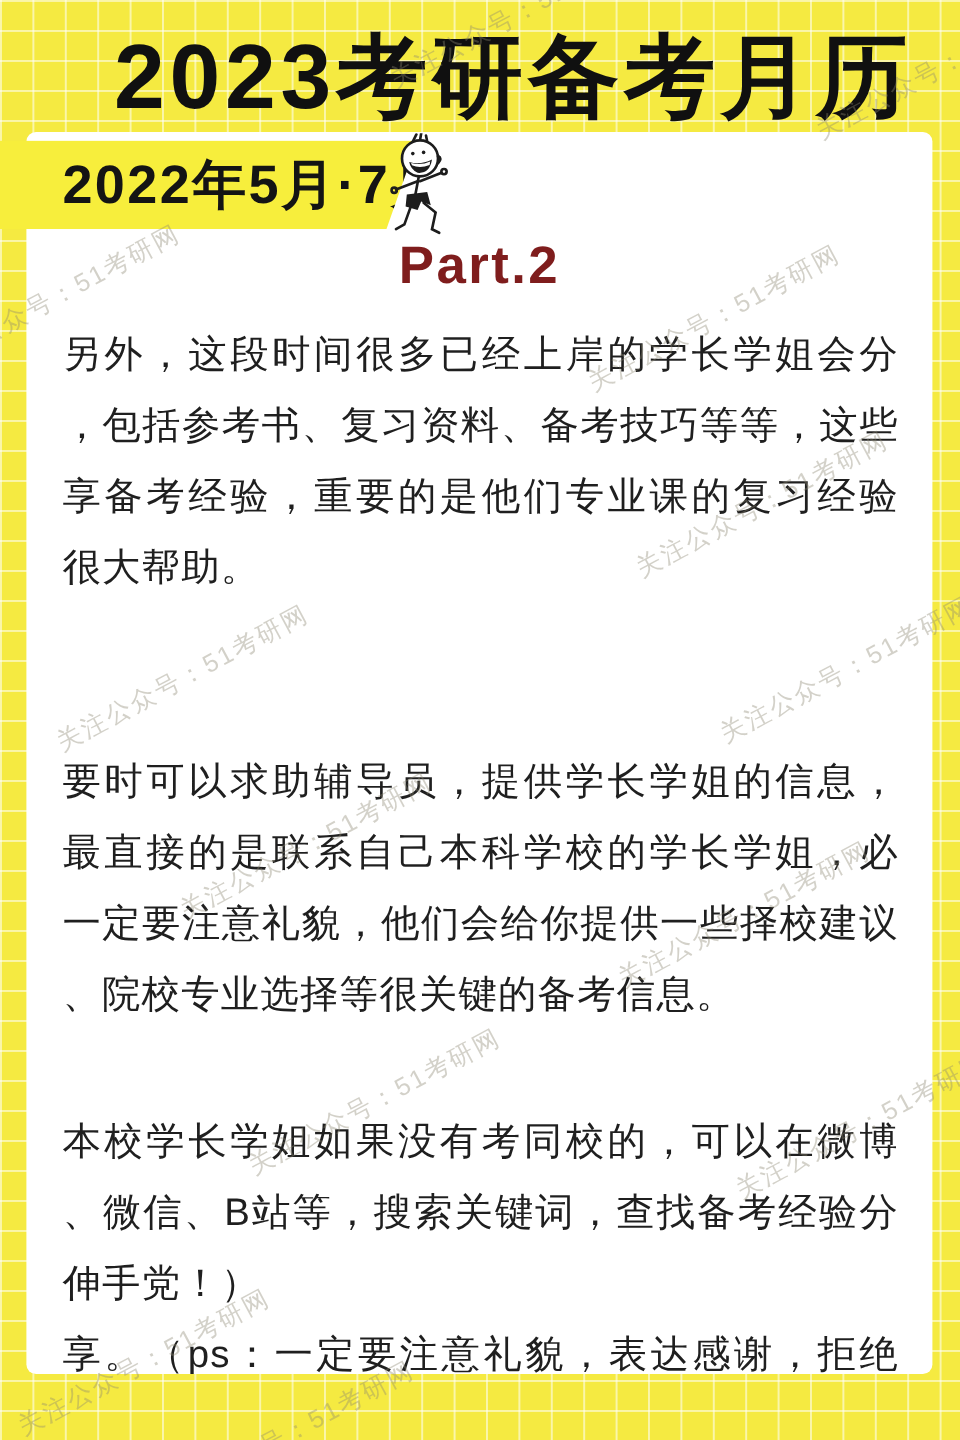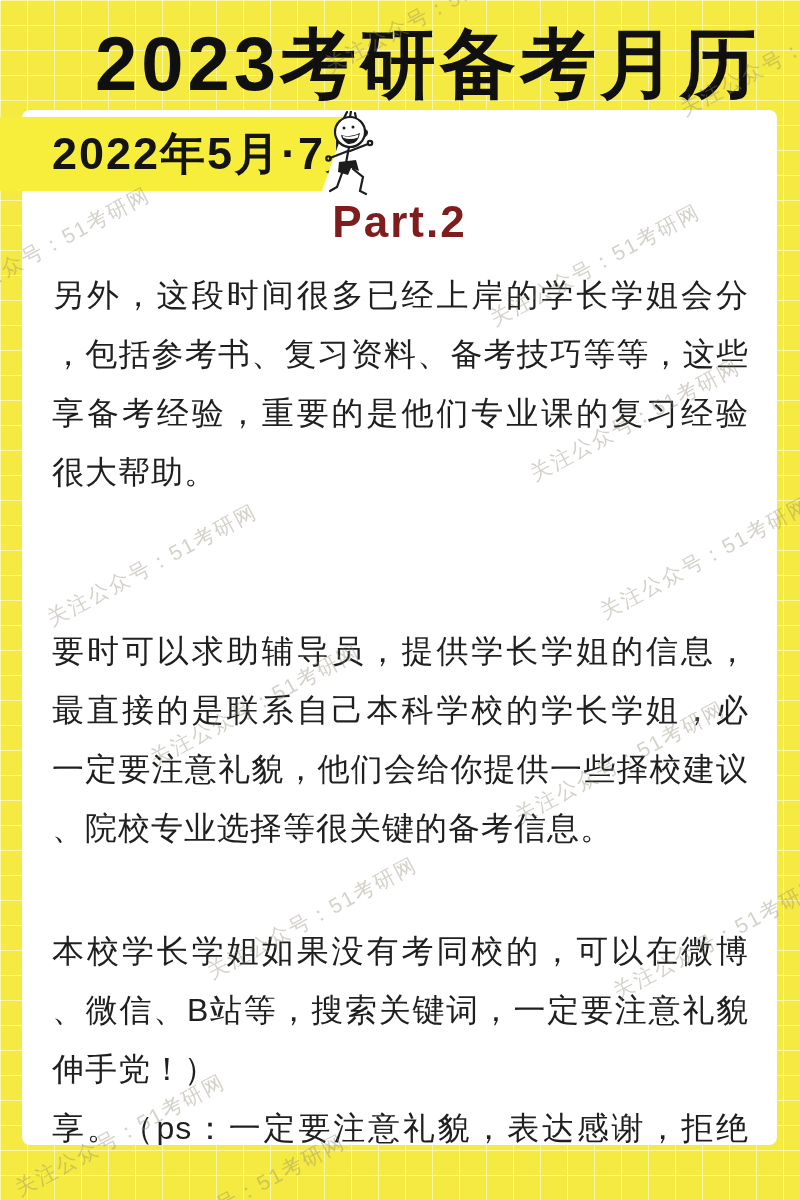--- a/index.html
+++ b/index.html
@@ -77,21 +77,21 @@
 
     <div class="para para-2">
       <div class="para-line">要时可以求助辅导员，提供学长学姐的信息，</div>
       <div class="para-line">最直接的是联系自己本科学校的学长学姐，必</div>
       <div class="para-line">一定要注意礼貌，他们会给你提供一些择校建议</div>
       <div class="para-line last">、院校专业选择等很关键的备考信息。</div>
     </div>
 
     <div class="para para-3">
       <div class="para-line">本校学长学姐如果没有考同校的，可以在微博</div>
-      <div class="para-line">、微信、B站等，搜索关键词，一定要注意礼貌</div>
+      <div class="para-line">、微信、B站等，搜索关键词，查找备考经验分</div>
       <div class="para-line last">伸手党！）</div>
       <div class="para-line">享。（ps：一定要注意礼貌，表达感谢，拒绝</div>
     </div>
   </div>
 
   <div class="date-band">
     <div class="date-text">2022年5月·7月</div>
   </div>
 
   <span class="mascot">

